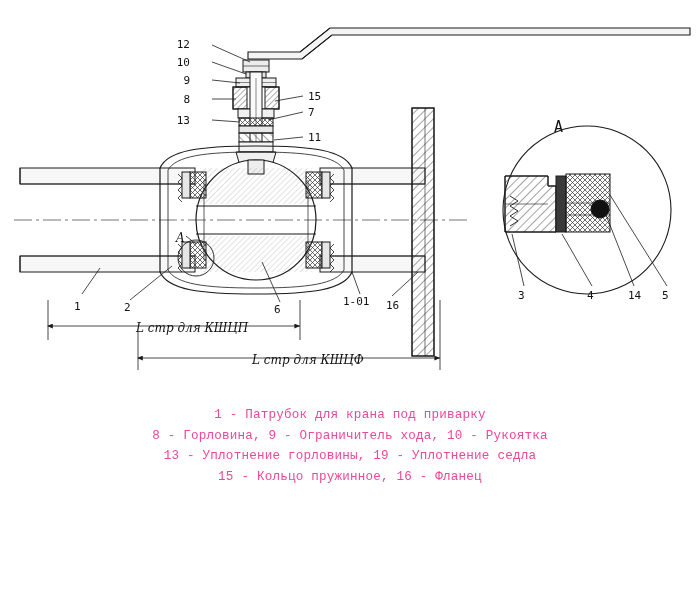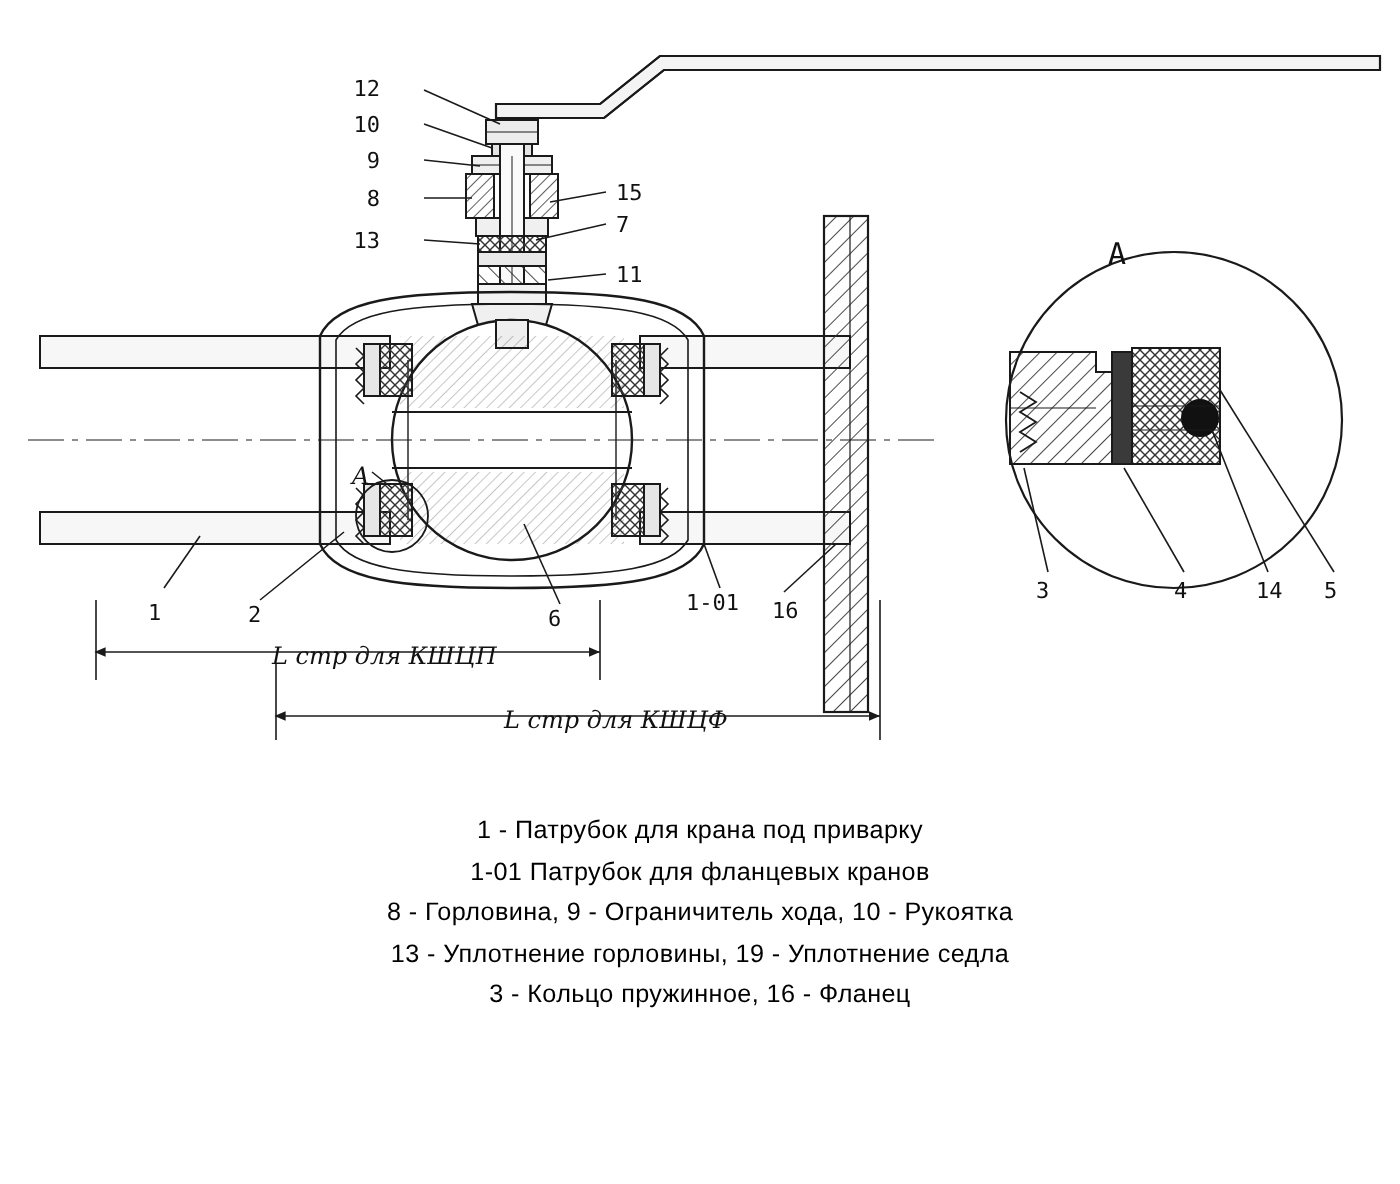--- a/index.html
+++ b/index.html
@@ -25,25 +25,25 @@
     display: block;
   }
   .legend {
     position: absolute;
     left: 0;
     top: 405px;
     width: 700px;
     text-align: center;
   }
   .legend-line {
-    font-family: Liberation Sans, sans-serif;
+    font-family: Liberation Mono, monospace;
     font-size: 12.6px;
     line-height: 20.5px;
     letter-spacing: 0.2px;
-    color: #000000;
+    color: #ec4899;
     white-space: pre;
   }
   .cap {
     font-family: "DejaVu Sans Mono", monospace;
     font-size: 11px;
     fill: #111;
   }
   .cap-italic {
     font-family: "DejaVu Serif", serif;
     font-style: italic;
@@ -263,17 +263,16 @@
     <text class="cap" x="662" y="299">5</text>
 
     <text class="cap-italic" x="136" y="332">L стр для КШЦП</text>
     <text class="cap-italic" x="252" y="364">L стр для КШЦФ</text>
   </g>
 </svg>
 </div>
 
 <div class="legend">
   <div class="legend-line">1 - Патрубок для крана под приварку</div>
-  <div class="legend-line">1-01 Патрубок для фланцевых кранов</div>
   <div class="legend-line">8 - Горловина, 9 - Ограничитель хода, 10 - Рукоятка</div>
   <div class="legend-line">13 - Уплотнение горловины, 19 - Уплотнение седла</div>
-  <div class="legend-line">3 - Кольцо пружинное, 16 - Фланец</div>
+  <div class="legend-line">15 - Кольцо пружинное, 16 - Фланец</div>
 </div>
 
 </body></html>

